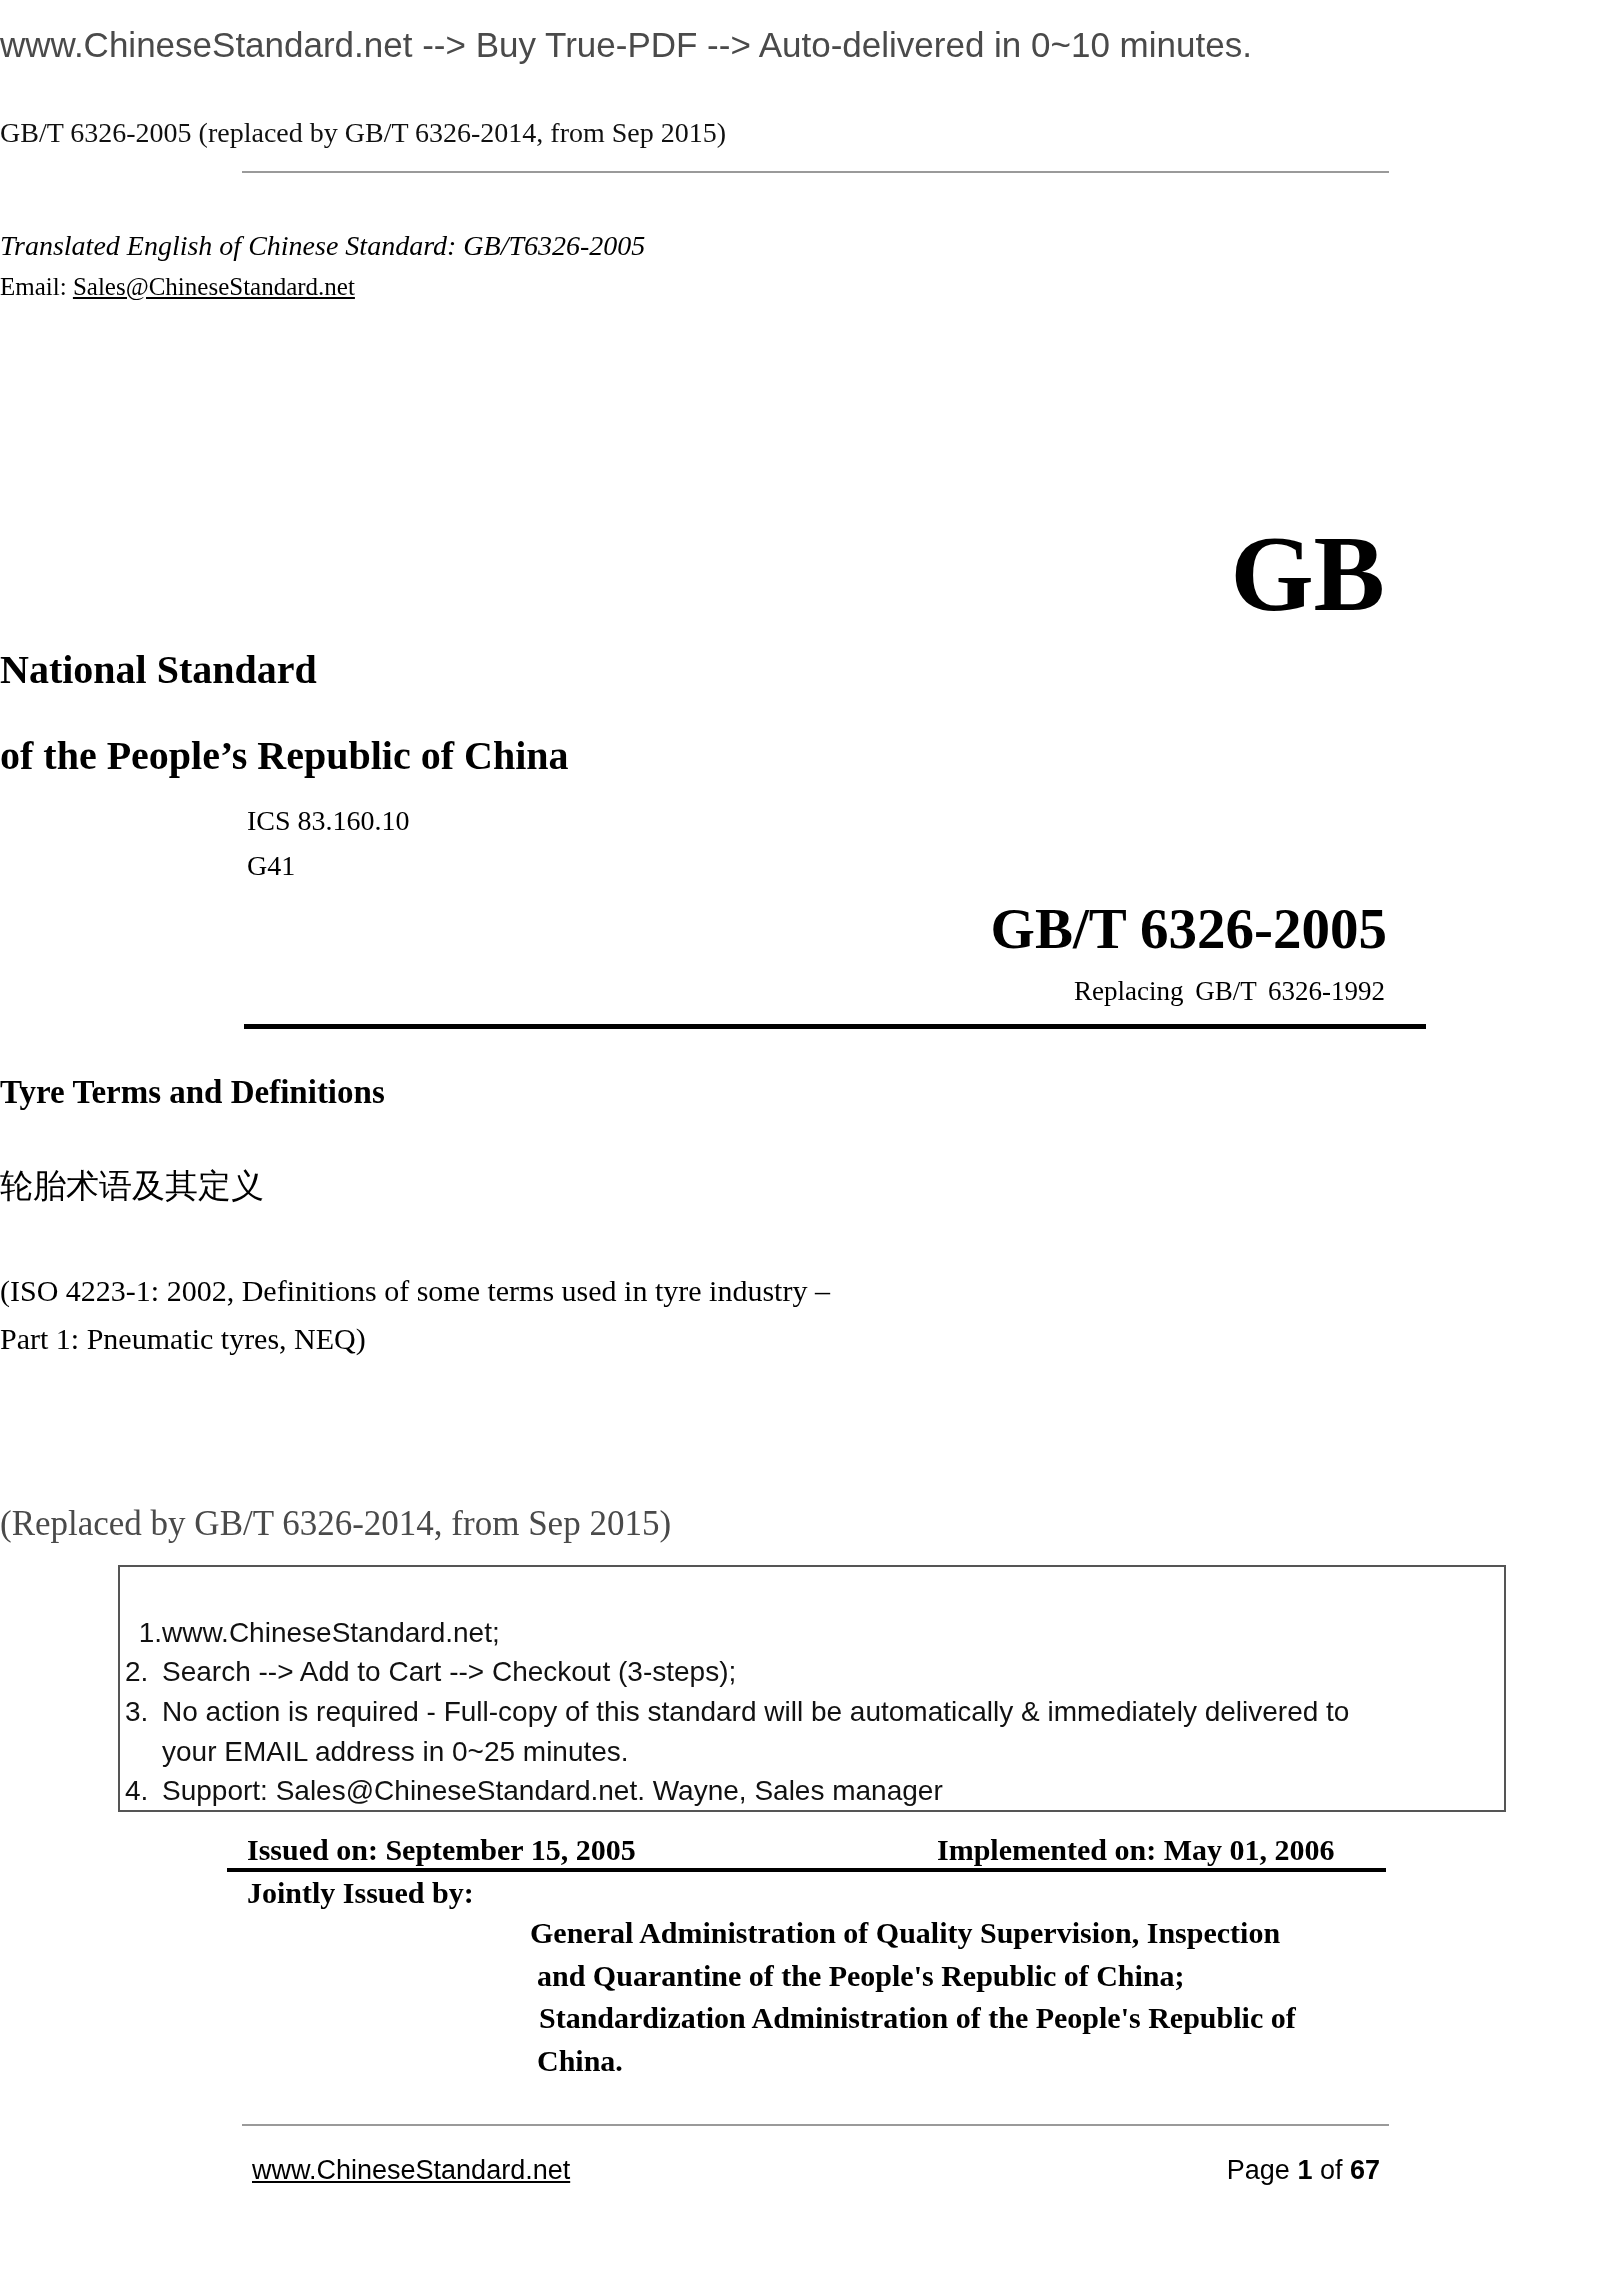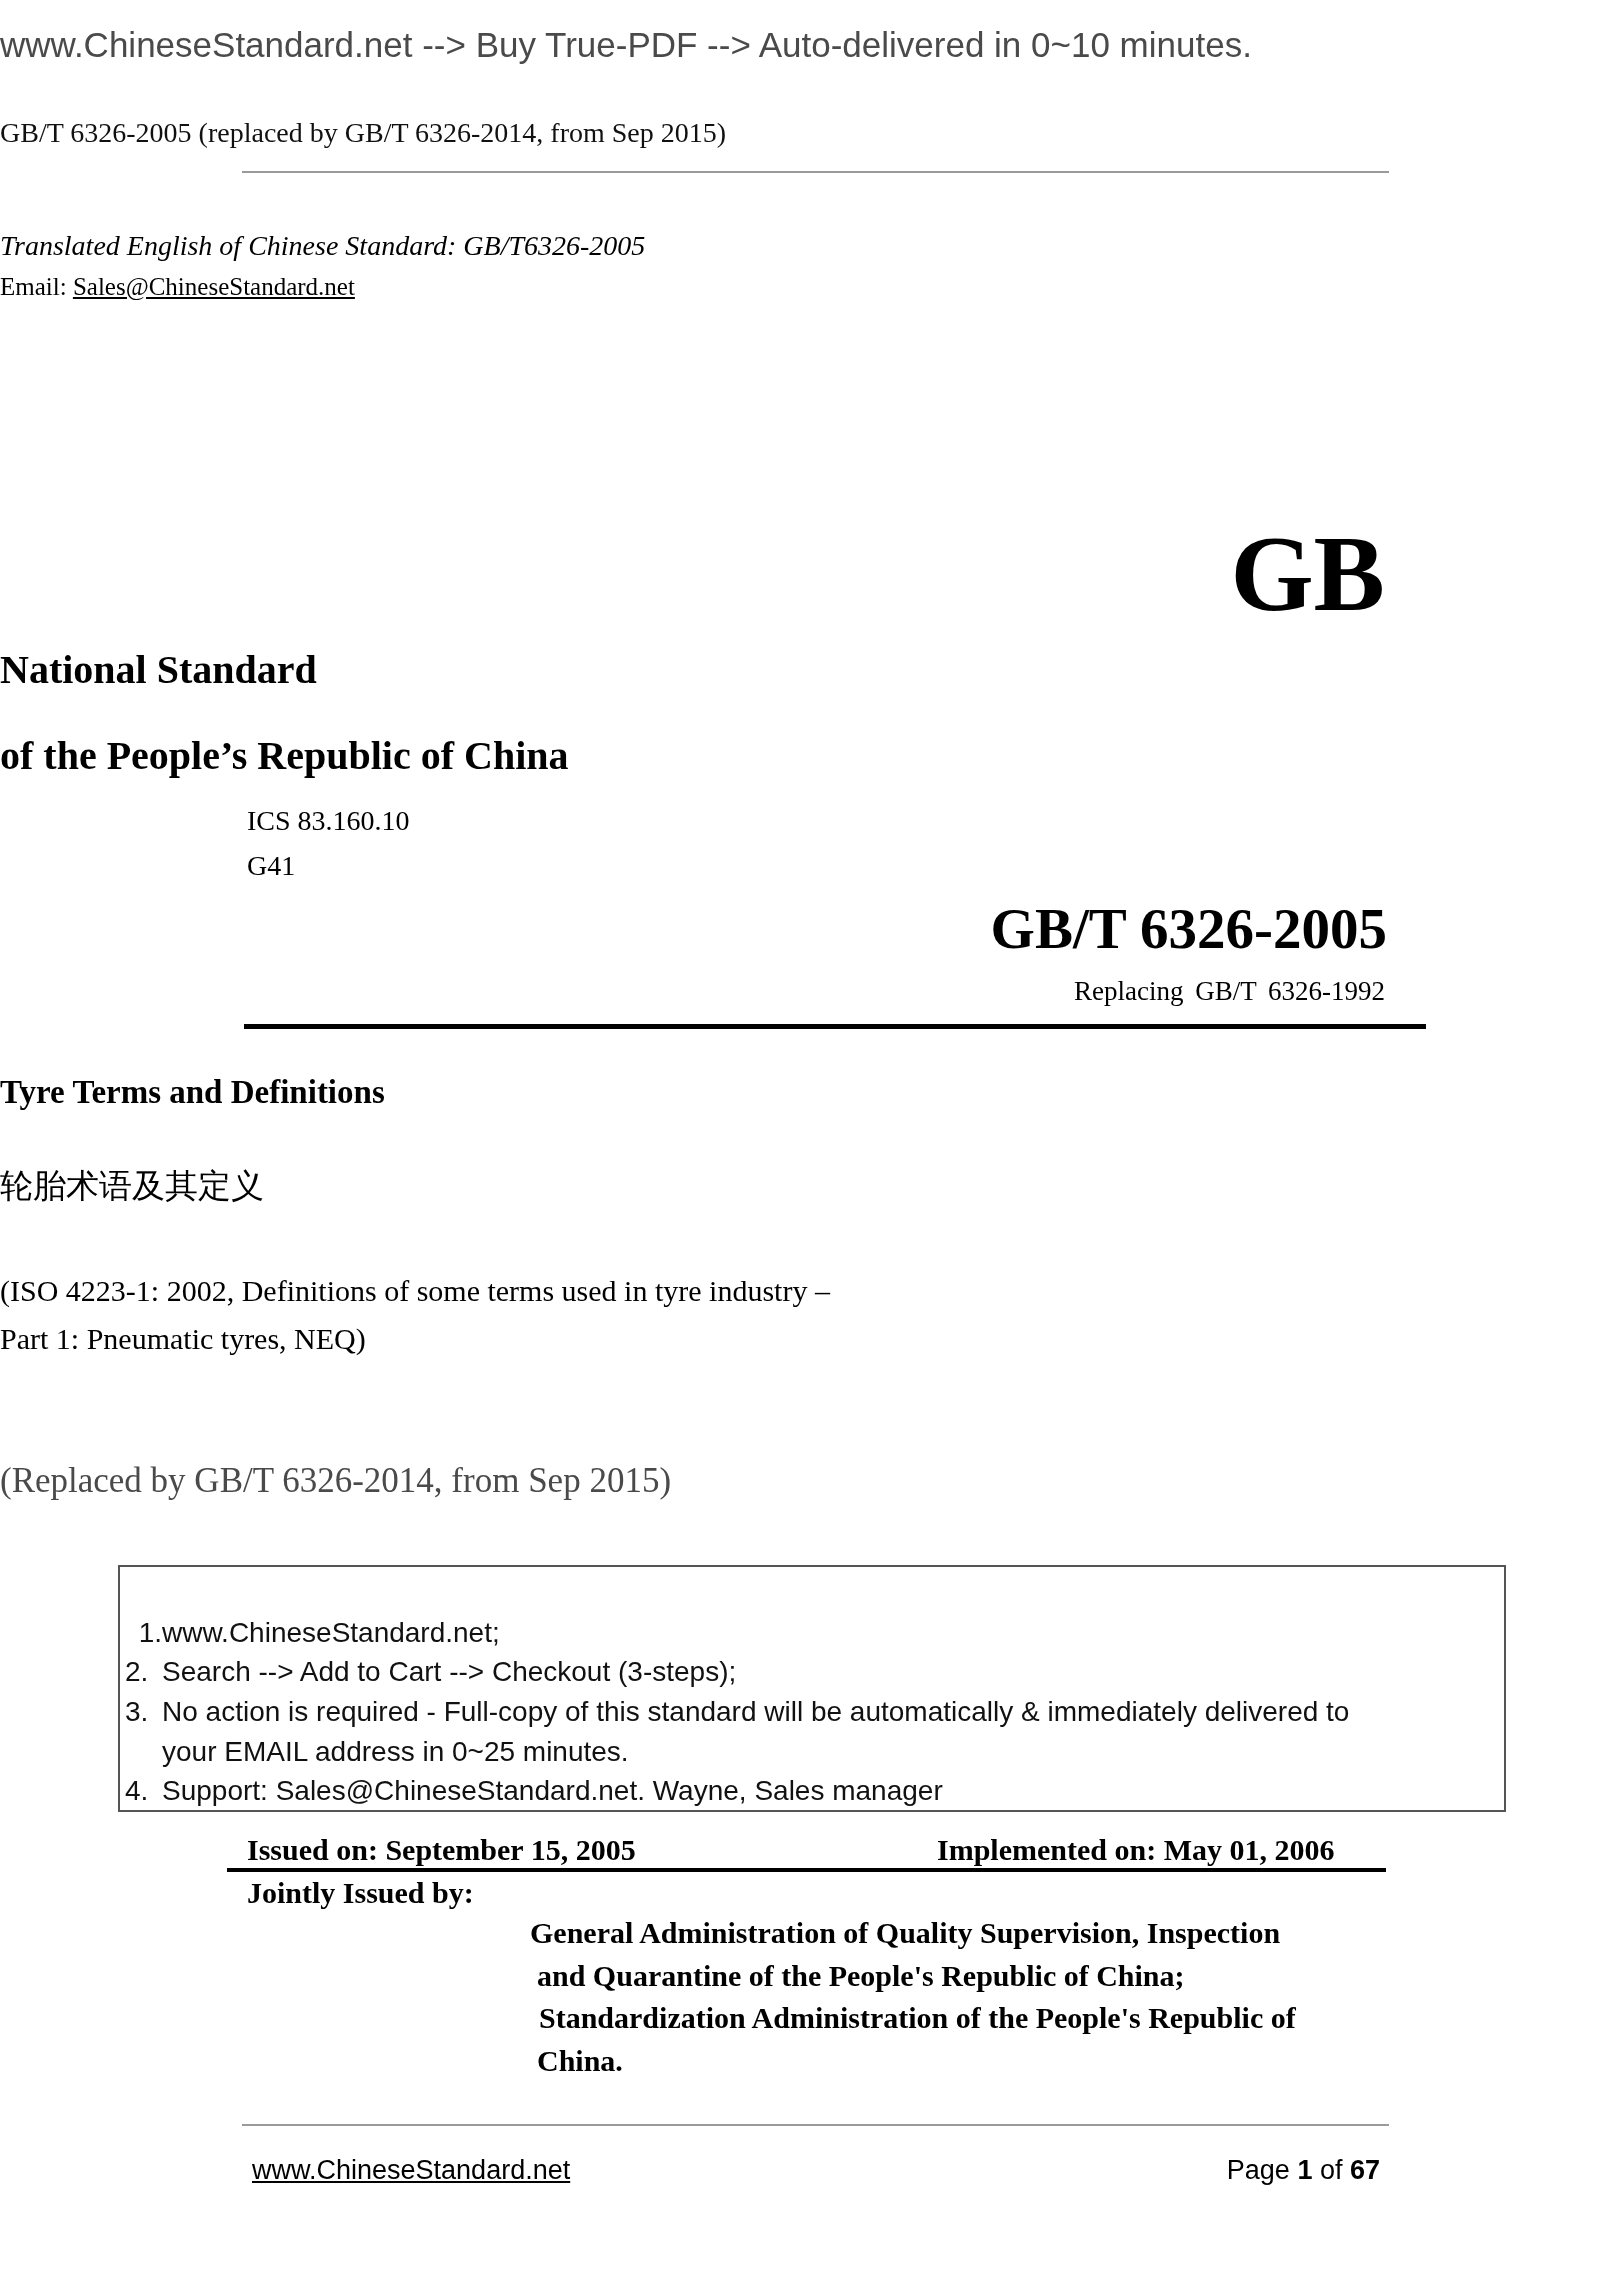--- a/index.html
+++ b/index.html
@@ -23,21 +23,21 @@
   .ics { top: 805px; left: 247px; font-size: 28px; }
   .g41 { top: 850px; left: 247px; font-size: 28px; }
   .std-no { top: 896px; right: 236px; font-size: 57px; font-weight: bold; }
   .replacing { top: 976px; right: 238px; font-size: 27px; word-spacing: 5px; }
   .rule-thick { top: 1024px; left: 244px; width: 1182px; height: 5px; background: #000; }
 
   .title-en { top: 1074px; font-size: 33px; font-weight: bold; }
   .title-cn { top: 1164px; font-size: 33px; font-family: "DejaVu Sans", sans-serif; }
   .iso1 { top: 1274px; font-size: 30px; }
   .iso2 { top: 1322px; font-size: 30px; }
-  .replaced { top: 1461px; font-size: 35px; color: #4a4a4a; }
+  .replaced { top: 1504px; font-size: 35px; color: #4a4a4a; }
 
   .buy-box { top: 1565px; left: 118px; width: 1384px; height: 243px; border: 2.5px solid #555; box-sizing: content-box; }
   .buy-title { position: absolute; top: 6.7px; left: 0; width: 100%; text-align: center; font-size: 32px; font-weight: bold; color: #4f4f4f; }
   .buy-item { position: absolute; left: 5px; font-size: 28px; color: #111; white-space: nowrap; }
   .buy-item .num { display: inline-block; width: 37px; }
   .buy-cont { position: absolute; left: 42px; font-size: 28px; color: #111; white-space: nowrap; }
 
   .issued { top: 1833px; left: 247px; font-size: 30px; font-weight: bold; }
   .implemented { top: 1833px; left: 937px; font-size: 30px; font-weight: bold; }
   .rule-issued { top: 1868px; left: 227px; width: 1159px; height: 4.2px; background: #000; }

